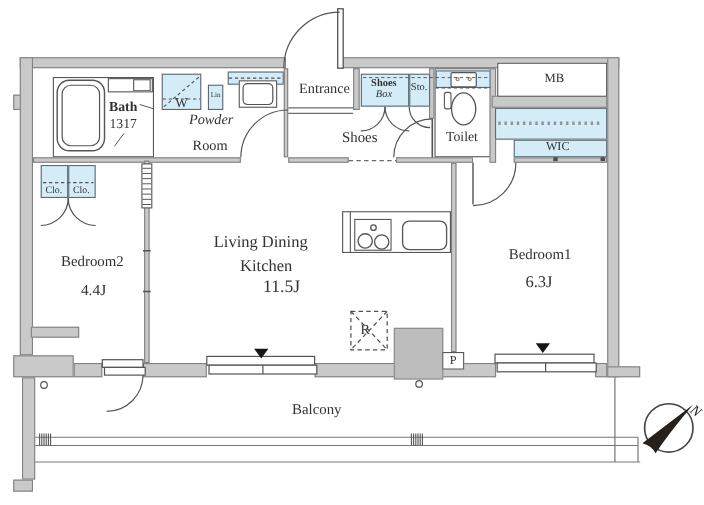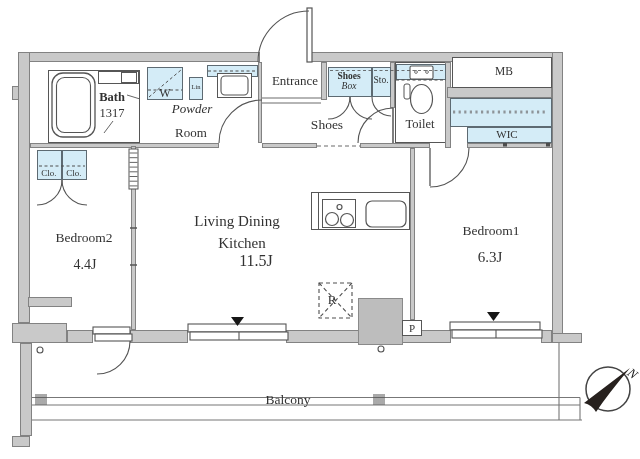--- a/index.html
+++ b/index.html
@@ -188,21 +188,21 @@
   <span class="lbl" style="left:420px;top:124px;font-size:12.5px;">Toilet</span>
   <span class="lbl" style="left:504px;top:72px;font-size:11.5px;">MB</span>
   <span class="lbl" style="left:507px;top:134px;font-size:11px;">WIC</span>
   <span class="lbl" style="left:84px;top:238px;font-size:13.5px;">Bedroom2</span>
   <span class="lbl" style="left:85px;top:265px;font-size:14px;">4.4J</span>
   <span class="lbl" style="left:237px;top:221px;font-size:15px;">Living Dining</span>
   <span class="lbl" style="left:242px;top:243px;font-size:15px;">Kitchen</span>
   <span class="lbl" style="left:239px;top:261px;font-size:16px;margin-left:17px;">11.5J</span>
   <span class="lbl" style="left:491px;top:231px;font-size:13.5px;">Bedroom1</span>
   <span class="lbl" style="left:490px;top:257px;font-size:15px;">6.3J</span>
-  <span class="lbl" style="left:288px;top:400px;font-size:13.5px;">Balcony</span>
+  <span class="lbl" style="left:288px;top:372px;font-size:13.5px;">Balcony</span>
   <span class="lbl" style="left:165px;top:93px;font-size:12px;">W</span>
   <span class="lbl" style="left:196px;top:87px;font-size:6.5px;">Lin</span>
   <span class="lbl" style="left:349px;top:77px;font-size:9.5px;font-weight:bold;">Shoes</span>
   <span class="lbl" style="left:349px;top:87px;font-size:9.5px;font-style:italic;">Box</span>
   <span class="lbl" style="left:381px;top:81px;font-size:9.5px;">Sto.</span>
   <span class="lbl" style="left:49px;top:173px;font-size:9px;">Clo.</span>
   <span class="lbl" style="left:74px;top:173px;font-size:9px;">Clo.</span>
   <span class="lbl" style="left:332px;top:299px;font-size:13px;">R</span>
   <span class="lbl" style="left:412px;top:328px;font-size:11px;">P</span>
 </div>

